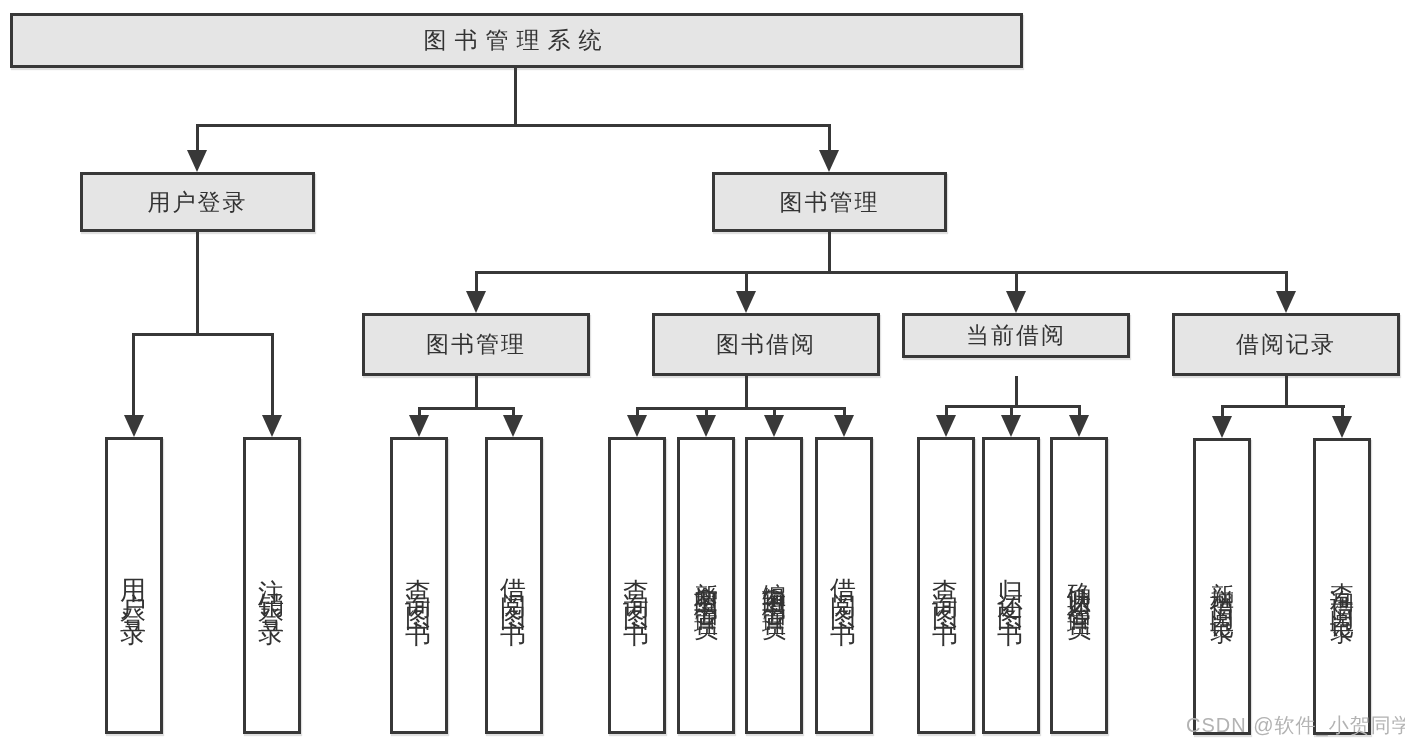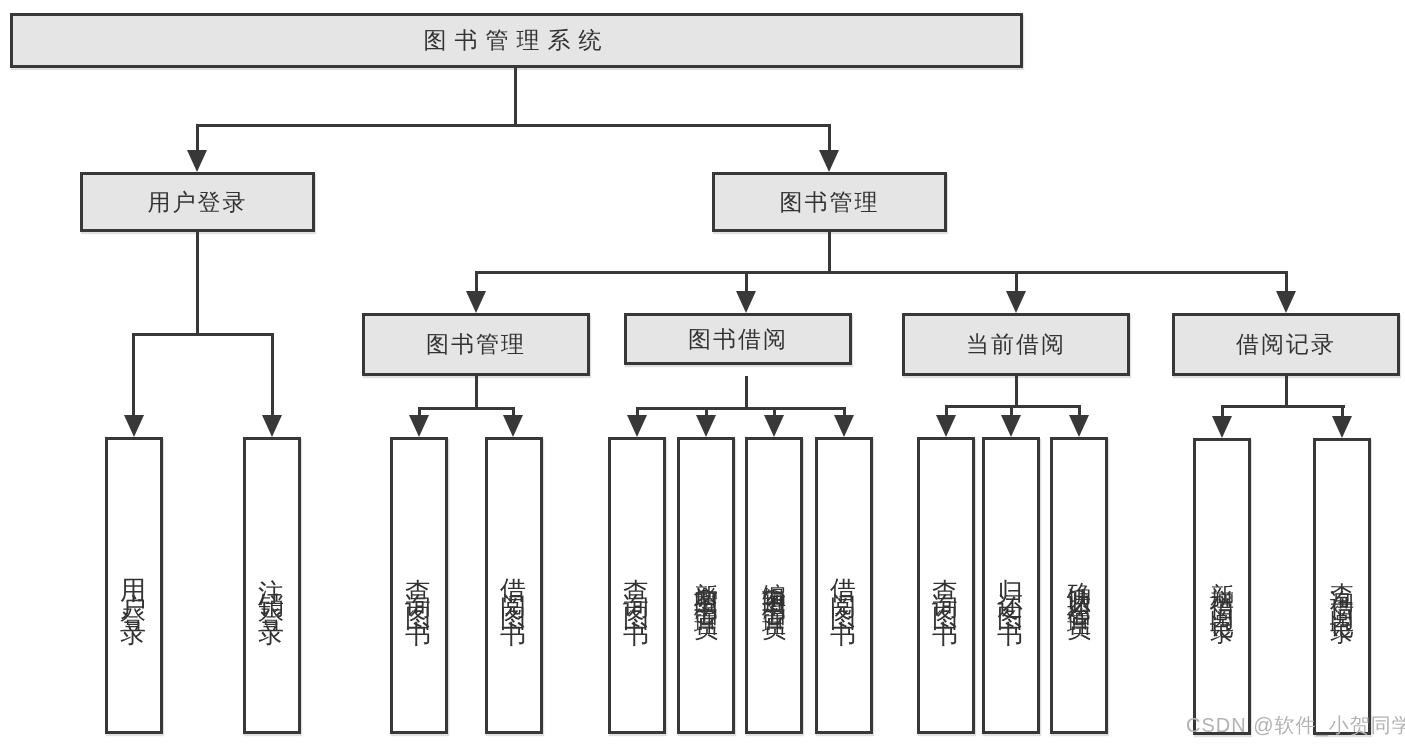--- a/index.html
+++ b/index.html
@@ -60,22 +60,22 @@
 <body>
 
 <div id="canvas">
 
   <div class="hbox rootbox" style="left:10px;top:13px;width:1013px;height:55px">图书管理系统</div>
 
   <div class="hbox" style="left:80px;top:172px;width:235px;height:60px">用户登录</div>
   <div class="hbox" style="left:712px;top:172px;width:235px;height:60px">图书管理</div>
 
   <div class="hbox" style="left:362px;top:313px;width:228px;height:63px">图书管理</div>
-  <div class="hbox" style="left:624px;top:313px;width:228px;height:52px">图书借阅</div>
-  <div class="hbox" style="left:902px;top:313px;width:228px;height:63px">当前借阅</div>
+  <div class="hbox" style="left:652px;top:313px;width:228px;height:63px">图书借阅</div>
+  <div class="hbox" style="left:902px;top:313px;width:228px;height:45px">当前借阅</div>
   <div class="hbox" style="left:1172px;top:313px;width:228px;height:63px">借阅记录</div>
 
   <div class="leaf" style="left:105px">用户登录</div>
   <div class="leaf" style="left:243px">注销登录</div>
 
   <div class="leaf" style="left:390px">查询图书</div>
   <div class="leaf" style="left:485px">借阅图书</div>
 
   <div class="leaf" style="left:608px">查询图书</div>
   <div class="leaf long" style="left:677px">新增图书（管理员）</div>

